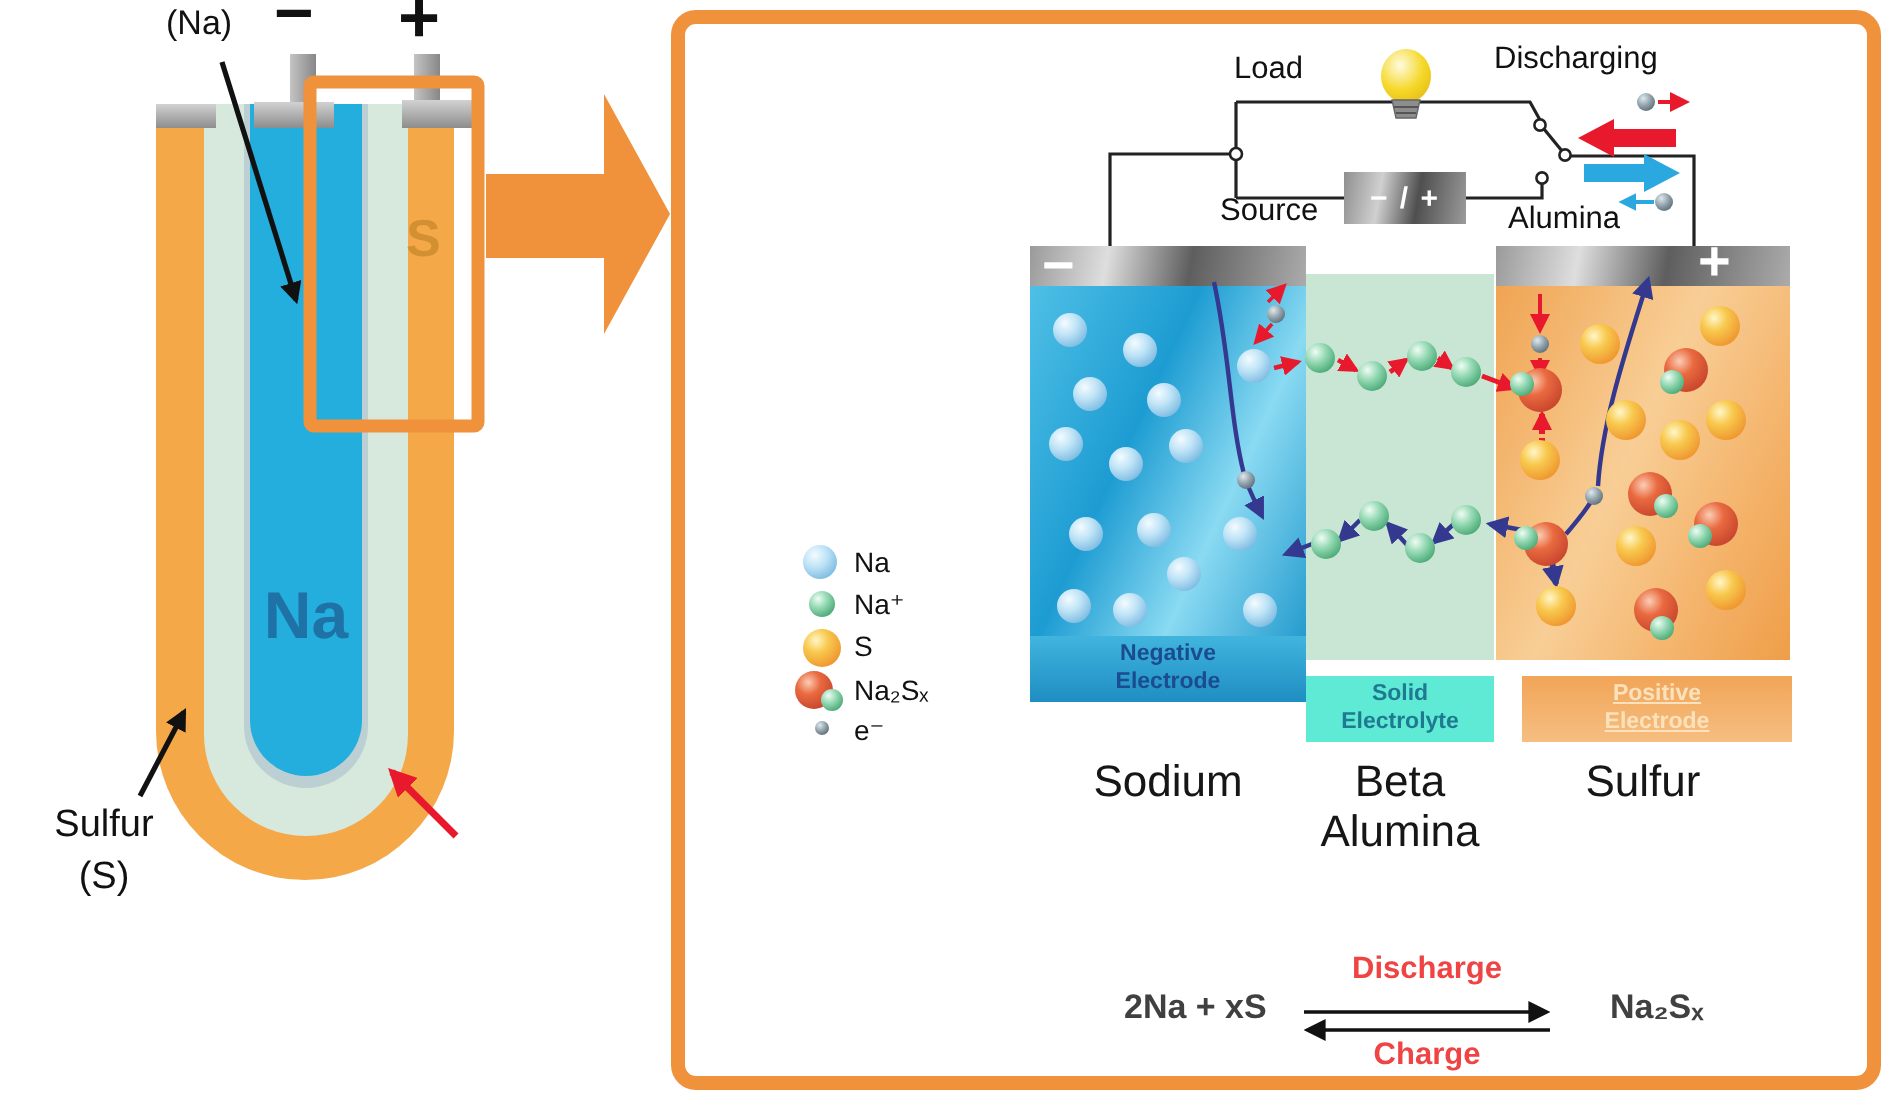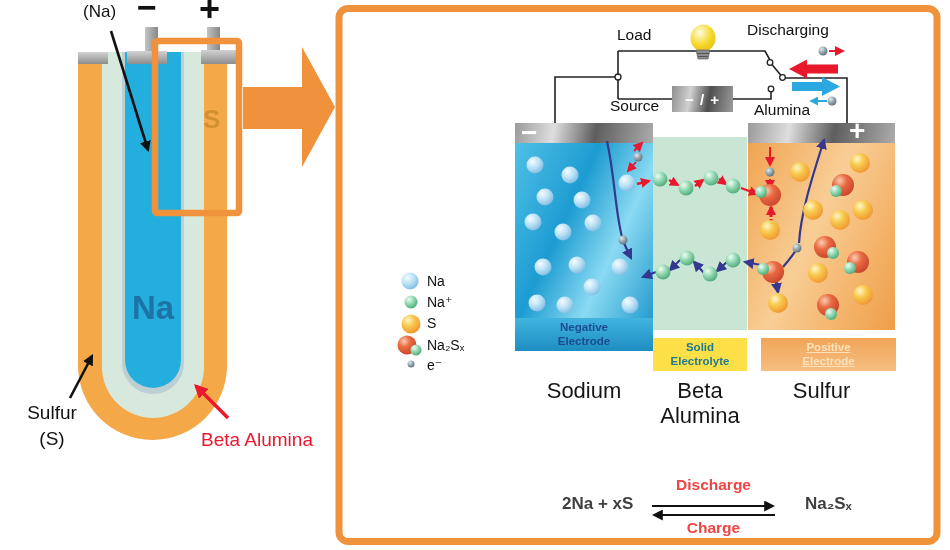--- a/index.html
+++ b/index.html
@@ -20,21 +20,21 @@
   .post{background:linear-gradient(90deg,#c4c4c4,#878787);}
   
   .cell-blue{left:515px;top:143px;width:138px;height:187px;
     background:linear-gradient(115deg,#4FC0E6 0%,#1D9CD2 38%,#8ADAF2 66%,#1E97CC 100%);}
   .cell-mint{left:653px;top:137px;width:94px;height:193px;background:#C9E6D5;}
   .cell-orange{left:748px;top:143px;width:147px;height:187px;
     background:linear-gradient(115deg,#F0A452 0%,#F8CE96 45%,#F4B36A 75%,#EF9E48 100%);}
   .metal{background:linear-gradient(100deg,#9a9a9a 0%,#dedede 28%,#5e5e5e 58%,#ababab 100%);}
   .bar-neg{left:515px;top:318px;width:138px;height:33px;
     background:linear-gradient(180deg,#41B4DE,#1E8EC2);color:#1B4C8F;}
-  .bar-sol{left:653px;top:338px;width:94px;height:33px;background:#fde047;color:#1F7A91;}
+  .bar-sol{left:653px;top:338px;width:94px;height:33px;background:#5eead4;color:#1F7A91;}
   .bar-pos{left:761px;top:338px;width:135px;height:33px;
     background:linear-gradient(180deg,#F1A558,#F6BE81);color:#FBE2BC;text-decoration:underline;}
   .bar-lbl{display:flex;flex-direction:column;align-items:center;justify-content:center;
     font-size:11.5px;font-weight:600;line-height:1.15;}
   .name-lbl{font-size:22px;text-align:center;line-height:1.12;color:#161616;}
   .eq{font-size:17px;font-weight:600;color:#404040;}
   .eq-small{font-size:15.5px;font-weight:600;color:#ef4444;text-align:center;width:123px;}
   .battery{left:672px;top:86px;width:61px;height:26px;
     background:linear-gradient(100deg,#8f8f8f 0%,#d0d0d0 30%,#4f4f4f 60%,#9b9b9b 100%);
     display:flex;align-items:center;justify-content:center;color:#fff;
@@ -62,21 +62,21 @@
   <div class="lbl" style="left:137px;top:-12px;font-size:34px;font-weight:700">−</div>
   <div class="lbl" style="left:199px;top:-12px;font-size:36px;font-weight:700">+</div>
   <div class="lbl" style="left:125px;top:289px;width:56px;text-align:center;font-size:33px;font-weight:700;color:var(--na-text)">Na</div>
   <div class="lbl" style="left:203px;top:104px;font-size:26px;font-weight:700;color:var(--s-text)">S</div>
 
   <div class="abs" style="left:16px;top:400px;width:72px;text-align:center;font-size:19px;line-height:26px">
     <span>Sulfur</span><br>
     <span>(S)</span>
   </div>
   <div class="abs" style="left:201px;top:427px;width:140px;font-size:19px;line-height:26px;color:var(--red)">
-    <span>Beta Alumina</span><br>
+    <br>
   </div>
 
   <div class="abs cell-blue"></div>
   <div class="abs cell-mint"></div>
   <div class="abs cell-orange"></div>
   <div class="abs metal" style="left:515px;top:123px;width:138px;height:20px"></div>
   <div class="abs metal" style="left:748px;top:123px;width:147px;height:20px"></div>
   <div class="lbl" style="left:521px;top:117px;font-size:28px;font-weight:700;color:#fff">−</div>
   <div class="lbl" style="left:849px;top:115px;font-size:28px;font-weight:700;color:#fff">+</div>
 

